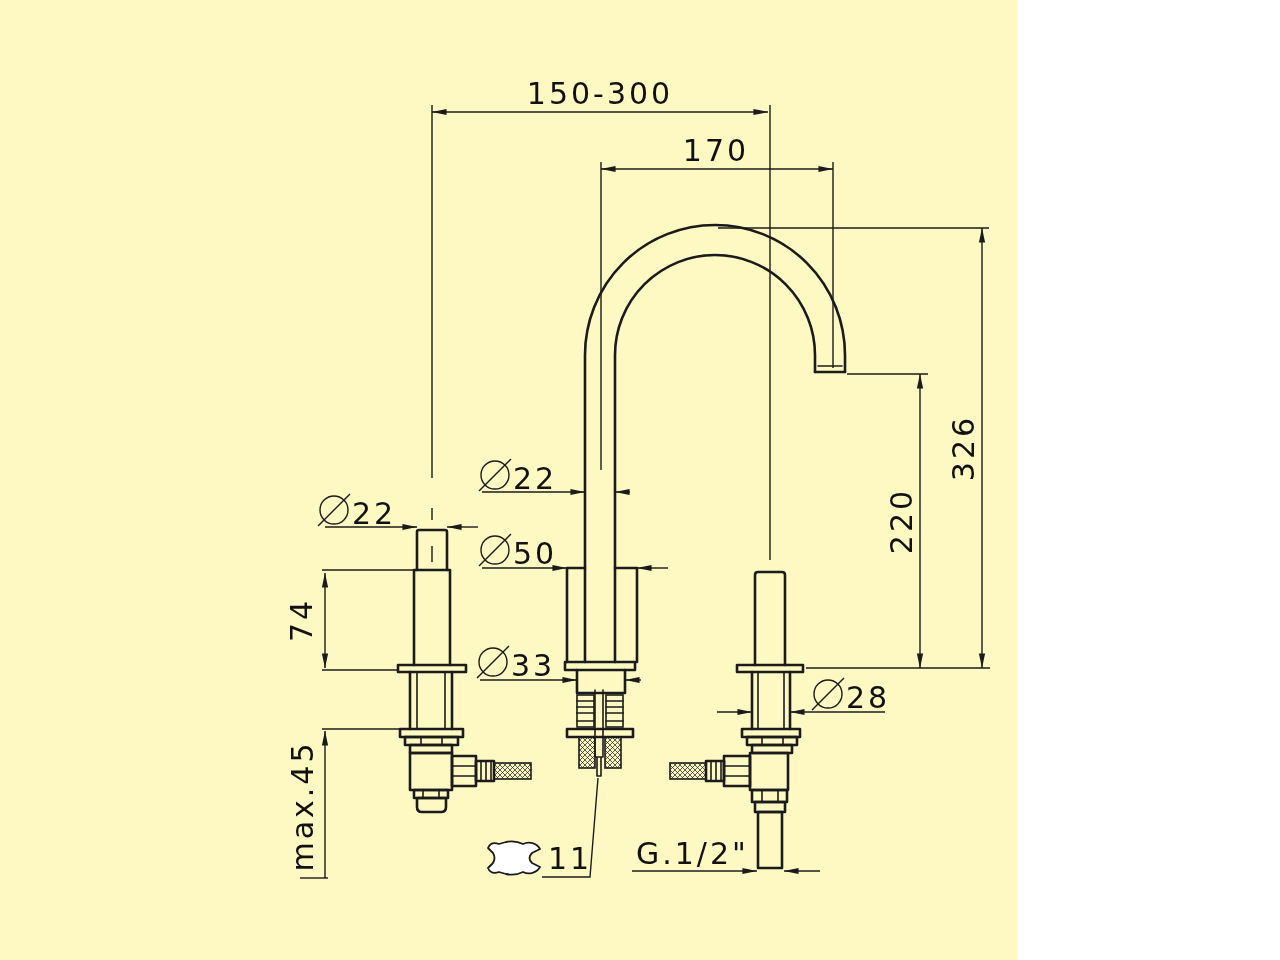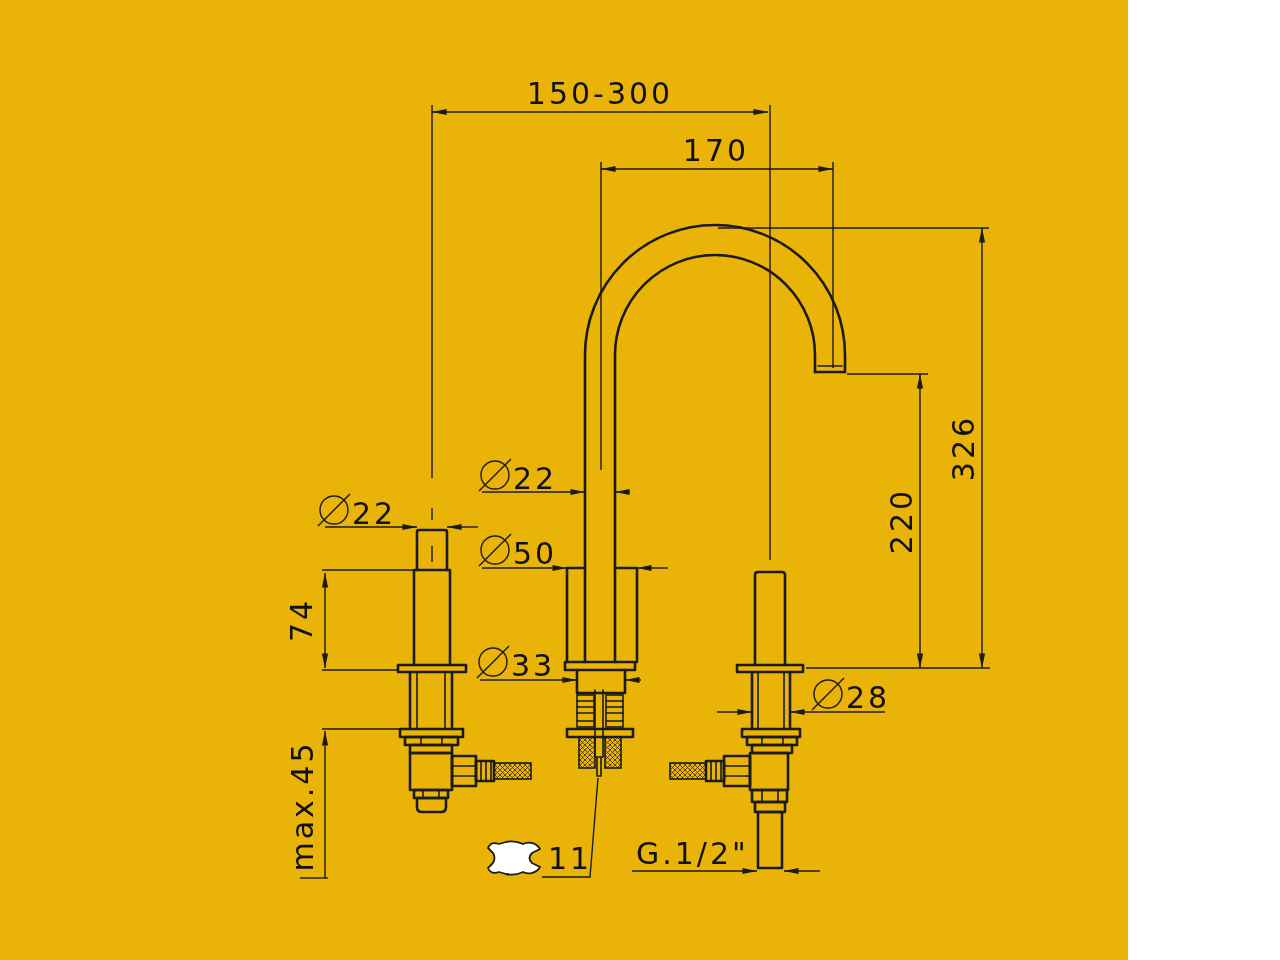--- a/index.html
+++ b/index.html
@@ -1,16 +1,16 @@
 <!DOCTYPE html>
 <html><head>
 <meta charset="utf-8">
 <style>
   html,body{margin:0;padding:0;background:#fff;}
-  .stage{position:relative;width:1128px;height:960px;background:#eab308;overflow:hidden;}
+  .stage{position:relative;width:1018px;height:960px;background:#fef9c3;overflow:hidden;}
   svg{display:block;}
   .p{fill:none;stroke:#1b1b1b;stroke-width:2.6;stroke-linecap:round;stroke-linejoin:round;}
   .d{fill:none;stroke:#1b1b1b;stroke-width:1.6;stroke-linecap:round;}
   .dim{fill:none;stroke:#1b1b1b;stroke-width:1.4;stroke-linecap:butt;}
   .braid{stroke:#1b1b1b;stroke-width:1.6;}
   text{font-family:"DejaVu Sans","Liberation Sans",sans-serif;font-size:30px;letter-spacing:3px;fill:#111;}
 </style>
 </head>
 <body>
 

